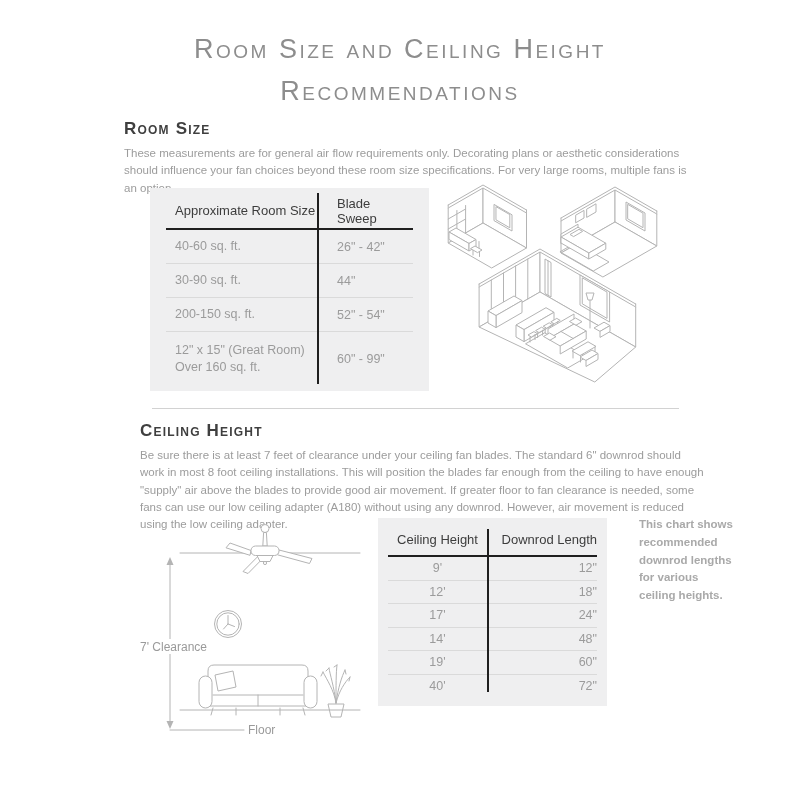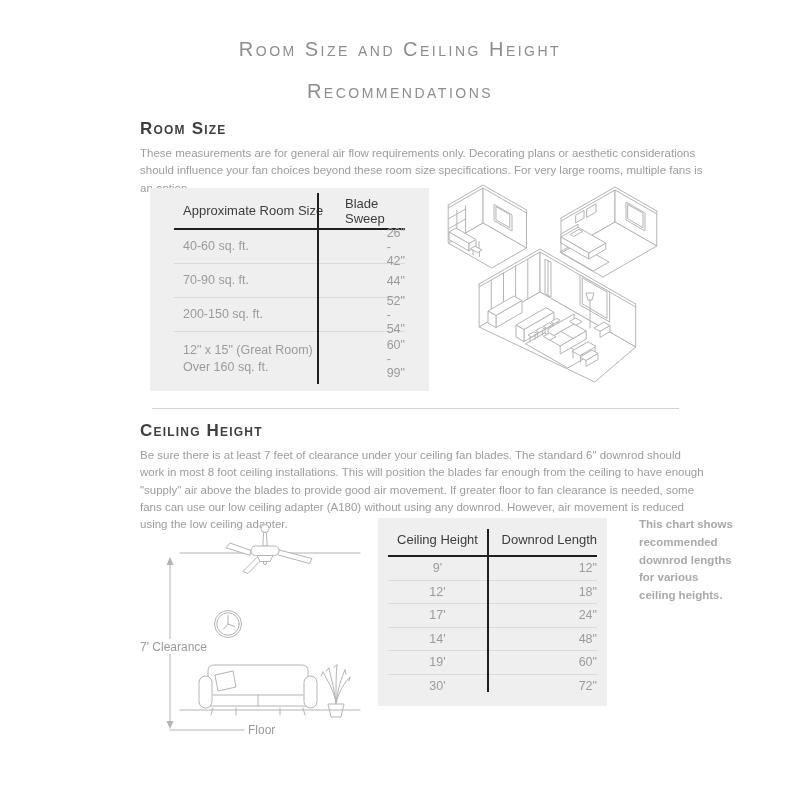--- a/index.html
+++ b/index.html
@@ -3,45 +3,45 @@
 <meta charset="utf-8">
 <style>
   * { box-sizing: border-box; margin: 0; padding: 0; }
   html,body { width: 800px; height: 800px; background: #ffffff;
     font-family: "Liberation Sans", sans-serif; }
   .page { position: relative; width: 800px; height: 800px; overflow: hidden; background:#fff; }
 
   
   .title { position: absolute; top: 28px; left: 0; width: 800px; text-align: center;
     color: #8d8d8d; font-variant: small-caps; font-weight: 400; }
-  .title-line { font-size: 20px; letter-spacing: 2.5px; line-height: 42px; }
+  .title-line { font-size: 27px; letter-spacing: 2.5px; line-height: 42px; }
 
   
   .section-heading { font-variant: small-caps; font-weight: 700; font-size: 17px;
     color: #3f3f3f; letter-spacing: 1.2px; }
   .body-text { font-size: 11.5px; line-height: 1.5; color: #9c9c9c; margin-top: 6px; }
 
-  .sec-room { position: absolute; left: 140px; top: 119px; width: 566px; }
+  .sec-room { position: absolute; left: 124px; top: 119px; width: 566px; }
   .sec-ceiling { position: absolute; left: 140px; top: 421px; width: 568px; }
 
   .section-divider { position: absolute; left: 152px; top: 408px; width: 527px; height: 1px;
     background: #d2d2d2; }
 
   
   .gtable { position: absolute; background: #efeff0; }
-  .rs-table { left: 150px; top: 188px; width: 279px; padding: 5px 24px 6px; }
+  .rs-table { left: 150px; top: 188px; width: 279px; padding: 5px 16px 6px; }
   .ch-table { left: 378px; top: 518px; width: 229px; padding: 5px 10px 8px; }
   .t-divider { position: absolute; width: 2px; background: #1f1f1f; }
   .rs-table .t-divider { left: 167px; top: 5px; bottom: 7px; }
   .ch-table .t-divider { left: 109px; top: 11px; bottom: 14px; }
   .t-head { display: flex; align-items: center; border-bottom: 2px solid #1f1f1f;
     font-size: 13px; color: #3d3d3d; }
   .rs-table .t-head { height: 37px; }
   .ch-table .t-head { height: 34px; }
-  .t-row { display: flex; align-items: center; font-size: 12.5px; color: #9b9b9b; gap: 43px; }
+  .t-row { display: flex; align-items: center; font-size: 12.5px; color: #9b9b9b; }
   .t-row.sep { border-bottom: 1px solid #dadada; }
   .rs-table .t-row { height: 34px; }
   .rs-table .t-row.tall { height: 53px; }
   .ch-table .t-row { height: 23.5px; }
   .rs-c1 { width: 155px; padding-left: 9px; white-space: pre-line; line-height: 1.35; }
   .rs-c2 { flex: 1; padding-left: 16px; }
   .ch-c1 { width: 99px; text-align: center; }
   .ch-c2 { flex: 1; text-align: right; }
 
   
@@ -75,21 +75,21 @@
     <div class="t-divider"></div>
     <div class="t-head">
       <div class="rs-c1">Approximate Room Size</div>
       <div class="rs-c2">Blade Sweep</div>
     </div>
     <div class="t-row sep">
       <div class="rs-c1">40-60 sq. ft.</div>
       <div class="rs-c2">26" - 42"</div>
     </div>
     <div class="t-row sep">
-      <div class="rs-c1">70-90 sq. ft.</div>
+      <div class="rs-c1">30-90 sq. ft.</div>
       <div class="rs-c2">44"</div>
     </div>
     <div class="t-row sep">
       <div class="rs-c1">200-150 sq. ft.</div>
       <div class="rs-c2">52" - 54"</div>
     </div>
     <div class="t-row tall">
       <div class="rs-c1">12" x 15" (Great Room)
 Over 160 sq. ft.</div>
       <div class="rs-c2">60" - 99"</div>
@@ -277,20 +277,20 @@
     </div>
     <div class="t-row sep">
       <div class="ch-c1">14'</div>
       <div class="ch-c2">48"</div>
     </div>
     <div class="t-row sep">
       <div class="ch-c1">19'</div>
       <div class="ch-c2">60"</div>
     </div>
     <div class="t-row">
-      <div class="ch-c1">30'</div>
+      <div class="ch-c1">40'</div>
       <div class="ch-c2">72"</div>
     </div>
   </div>
 
   <div class="side-note">This chart shows recommended downrod lengths for various ceiling heights.</div>
 
 </div>
 
 </body></html>

